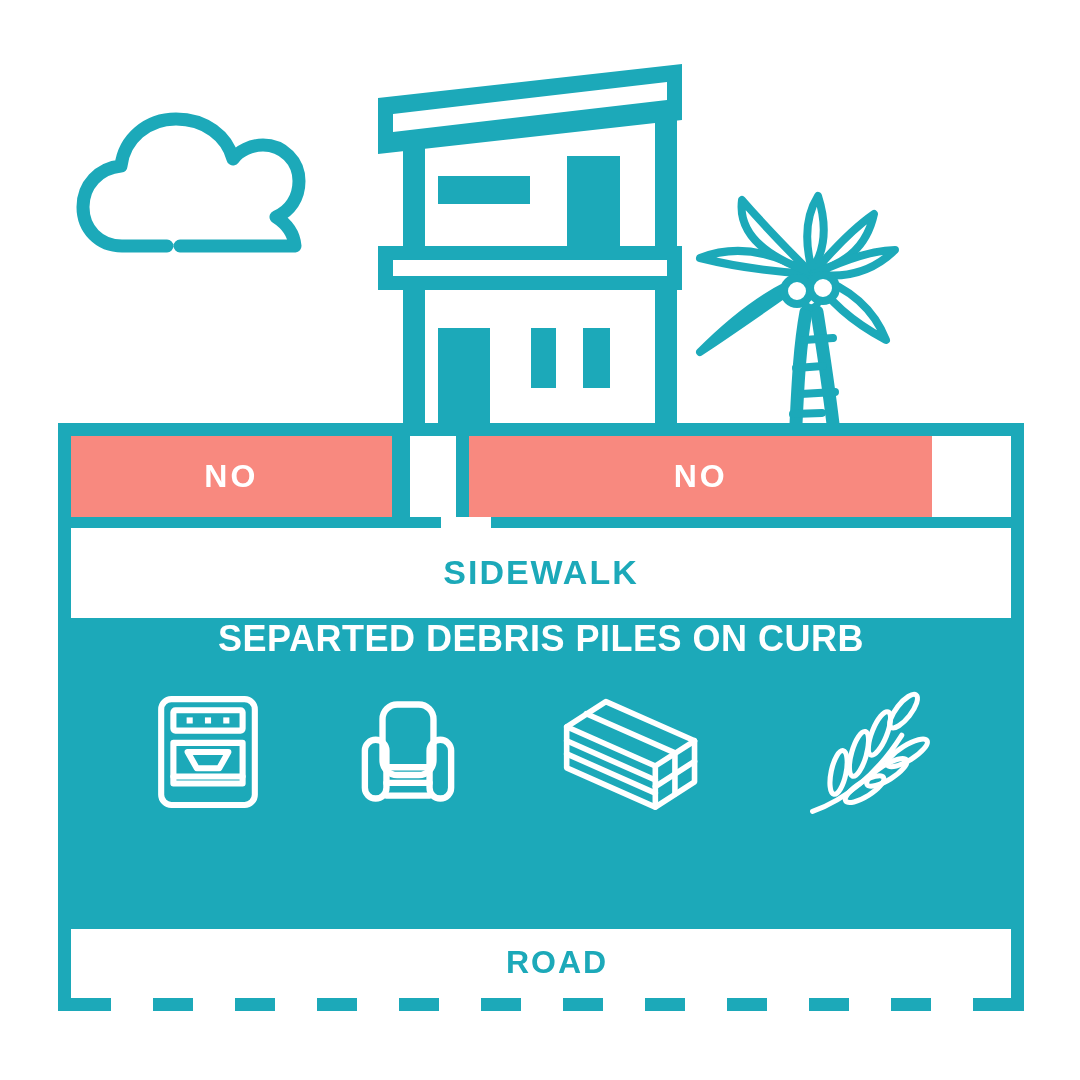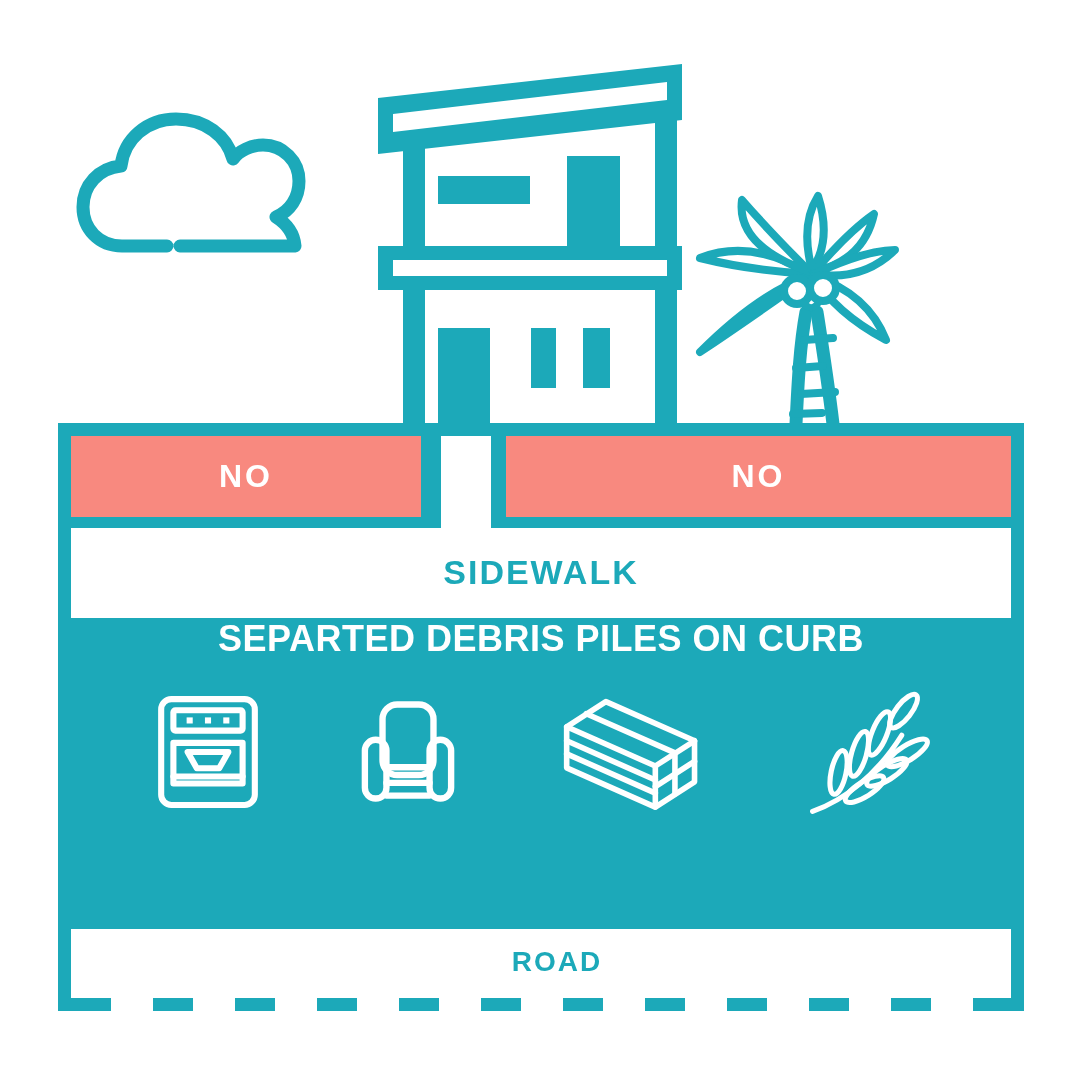--- a/index.html
+++ b/index.html
@@ -7,21 +7,21 @@
     width:1080px;height:1080px;position:relative;background:#ffffff;
     font-family:"Liberation Sans", sans-serif;overflow:hidden;
   }
   .scene-svg{position:absolute;left:0;top:0;width:1080px;height:1080px;}
 
   
   .diagram-box{
     position:absolute;left:58px;top:423px;width:940px;height:562px;
     border:13px solid #1CA9B9;background:#ffffff;
   }
-  .no-row{position:relative;width:940px;height:81px;display:flex;border-radius:24px;}
+  .no-row{position:relative;width:861px;height:81px;display:flex;border-radius:24px;}
   .no-bar{background:#F8897F;display:flex;align-items:center;justify-content:center;}
   .no-bar-left{width:350px;}
   .walk-frame-l{width:20px;background:#1CA9B9;}
   .walkway{width:50px;background:#ffffff;}
   .walk-frame-r{width:15px;background:#1CA9B9;}
   .no-bar-right{width:505px;}
   .no-label{
     color:#ffffff;font-size:32px;font-weight:bold;letter-spacing:3px;
   }
   .strip-row{width:940px;height:11px;display:flex;}
@@ -42,21 +42,21 @@
   }
   .icons-row{
     margin-top:22px;padding:0 74px 0 86px;
     display:flex;justify-content:space-between;align-items:center;
   }
   .icons-row svg{display:block;}
 
   .road-band{width:940px;height:153px;background:#ffffff;}
   .road-label{
     margin-top:14px;text-align:center;color:#1CA9B9;
-    font-size:28px;font-weight:bold;letter-spacing:2px;line-height:38px;margin-left:32px;
+    font-size:32px;font-weight:bold;letter-spacing:2px;line-height:38px;margin-left:32px;
   }
   .dashed-line{
     margin-top:17px;width:940px;height:13px;
     background:repeating-linear-gradient(to right,#1CA9B9 0 40px,transparent 40px 82px);
   }
 </style>
 </head>
 <body>
 
 <svg class="scene-svg" viewBox="0 0 1080 1080" fill="none" xmlns="http://www.w3.org/2000/svg">

